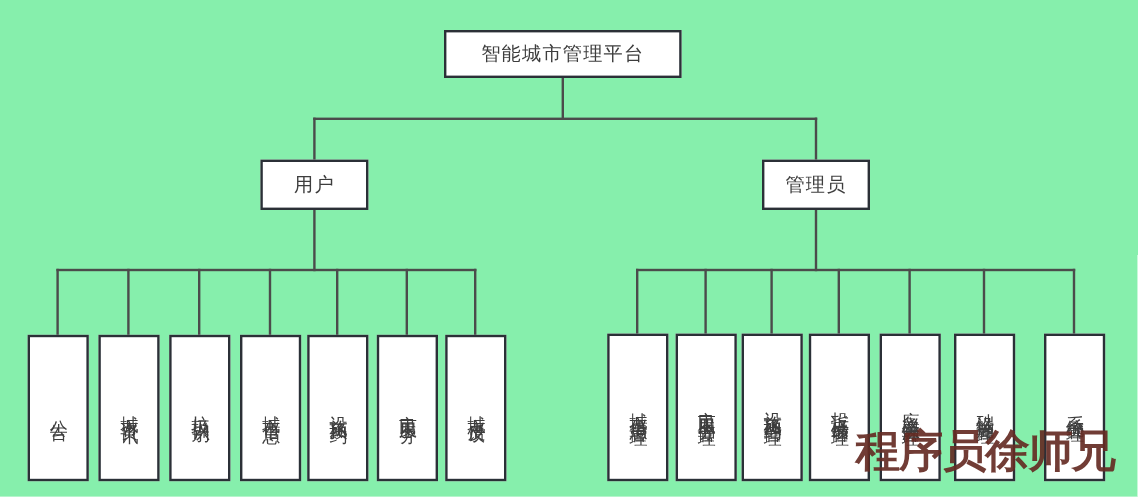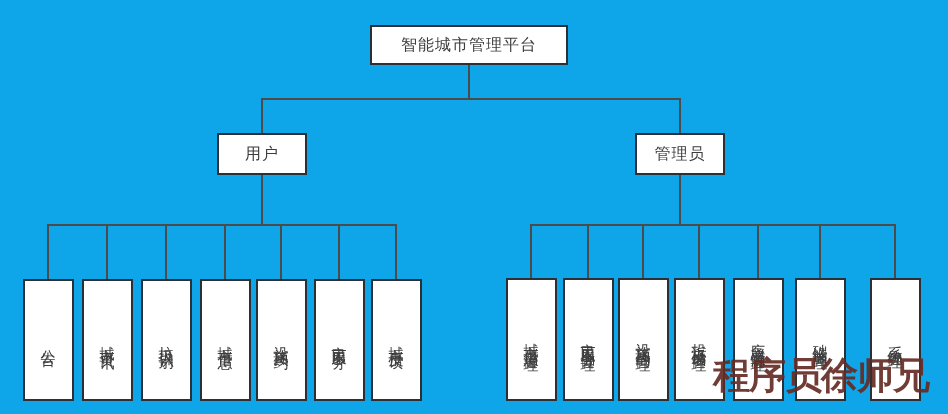--- a/index.html
+++ b/index.html
@@ -5,21 +5,21 @@
   html, body {
     margin: 0;
     padding: 0;
     background: #ffffff;
     font-family: "Liberation Sans", "DejaVu Sans", sans-serif;
   }
   .canvas {
     position: relative;
     width: 948px;
     height: 414px;
-    background: #0ea5e9;
+    background: #86efac;
     overflow: hidden;
   }
   .line {
     position: absolute;
     background: #4b4b4b;
   }
   .node {
     position: absolute;
     box-sizing: border-box;
     background: #ffffff;

